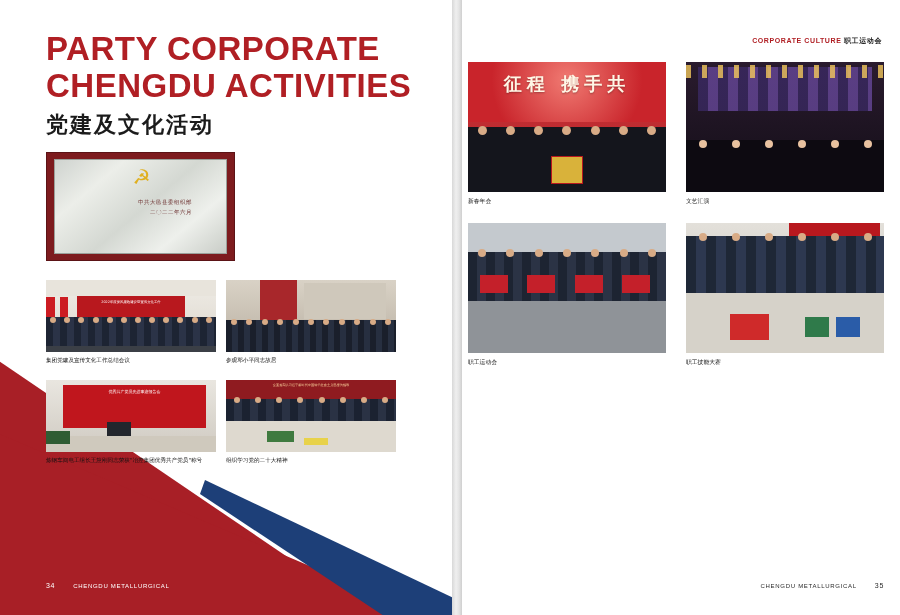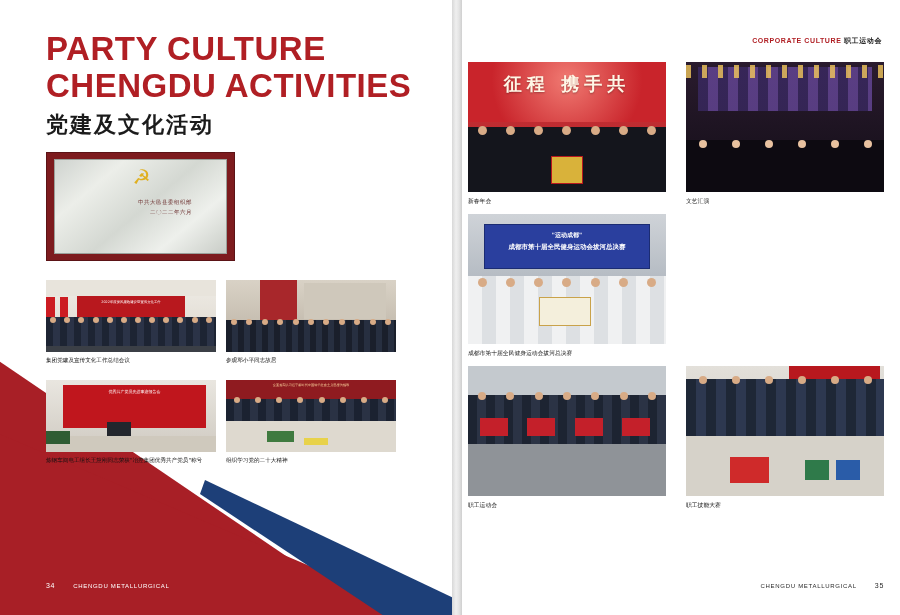--- a/index.html
+++ b/index.html
@@ -126,21 +126,21 @@
 
 <div id="page">
 
   <div class="left-page">
 
     <div class="deco-red"></div>
     <div class="deco-red2"></div>
     <div class="deco-blue"></div>
 
     <div class="headline">
-      <div class="en">PARTY CULTURE</div>
+      <div class="en">PARTY CORPORATE</div>
       <div class="en">CHENGDU ACTIVITIES</div>
       <div class="cn">党建及文化活动</div>
     </div>
 
     <div class="intro-row">
 
       <div class="plaque">
         <div class="plaque-inner">
           <div class="plaque-emblem">☭</div>
           <div class="plaque-sub">
@@ -297,40 +297,20 @@
                 <i style="width:8px;height:8px;background:#e8c2a0"></i>
                 <i style="width:8px;height:8px;background:#e8c2a0"></i>
                 <i style="width:8px;height:8px;background:#e8c2a0"></i>
               </div>
           </div>
           <div class="rcap">文艺汇演</div>
         </div>
       </div>
 
       <div class="row">
-        <div class="rcell">
-          <div class="ph">
-            <div class="sky" style="background:linear-gradient(#cfd3d8,#9aa3ad)"></div>
-            <div class="band" style="top:8%;left:8%;right:8%;height:34%;background:#2a3f9e;border:1px solid #1b2c73"></div>
-            <div class="banner-txt" style="top:12%;font-size:6px;line-height:9px;">"运动成都"</div>
-            <div class="banner-txt" style="top:22%;font-size:6.5px;line-height:9px;">成都市第十届全民健身运动会拔河总决赛</div>
-            <div class="band" style="bottom:0;height:52%;background:repeating-linear-gradient(90deg,#f0f1f2 0 14px,#dde0e3 14px 28px)"></div>
-            <div class="heads" style="bottom:44%">
-                <i style="width:9px;height:9px"></i>
-                <i style="width:9px;height:9px"></i>
-                <i style="width:9px;height:9px"></i>
-                <i style="width:9px;height:9px"></i>
-                <i style="width:9px;height:9px"></i>
-                <i style="width:9px;height:9px"></i>
-                <i style="width:9px;height:9px"></i>
-              </div>
-            <div class="band" style="bottom:14%;left:36%;width:26%;height:22%;background:#f4efdc;border:1px solid #c9a24a"></div>
-          </div>
-          <div class="rcap">成都市第十届全民健身运动会拔河总决赛</div>
-        </div>
 
       </div>
 
       <div class="row">
         <div class="rcell">
           <div class="ph">
             <div class="sky" style="background:linear-gradient(#cfd4d9,#aab0b6)"></div>
             <div class="band" style="top:0;height:30%;background:#c4c9ce"></div>
             <div class="band" style="top:22%;height:38%;background:repeating-linear-gradient(90deg,#1d2432 0 9px,#2b3345 9px 18px)"></div>
             <div class="heads" style="top:20%">

